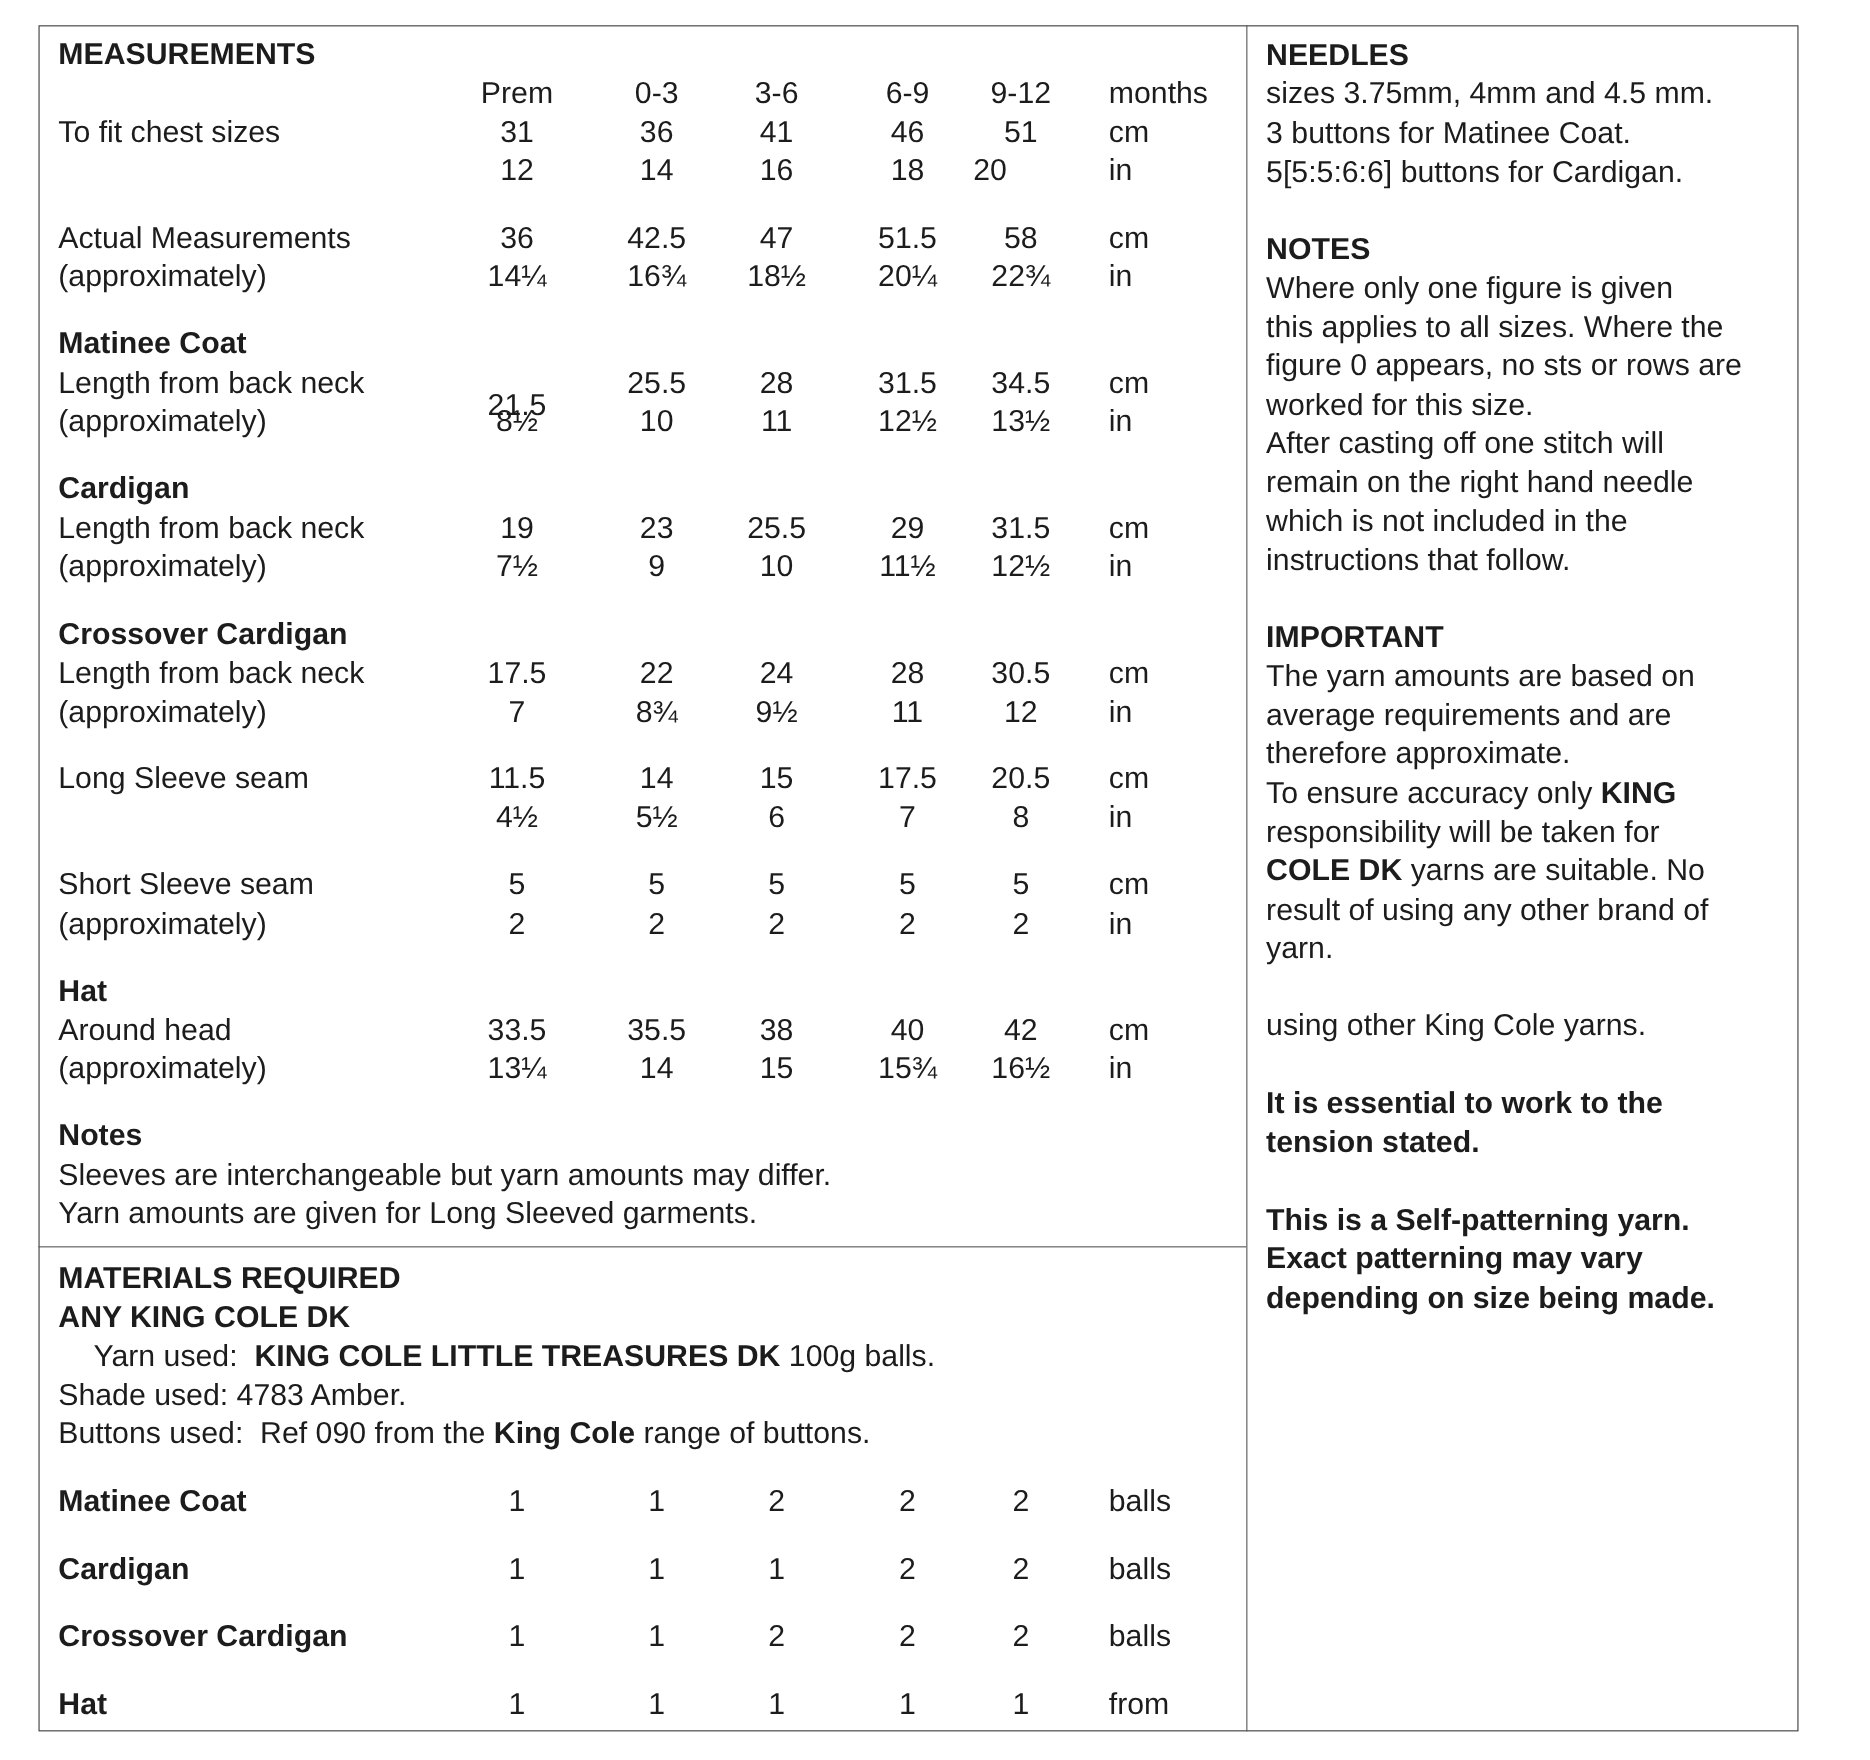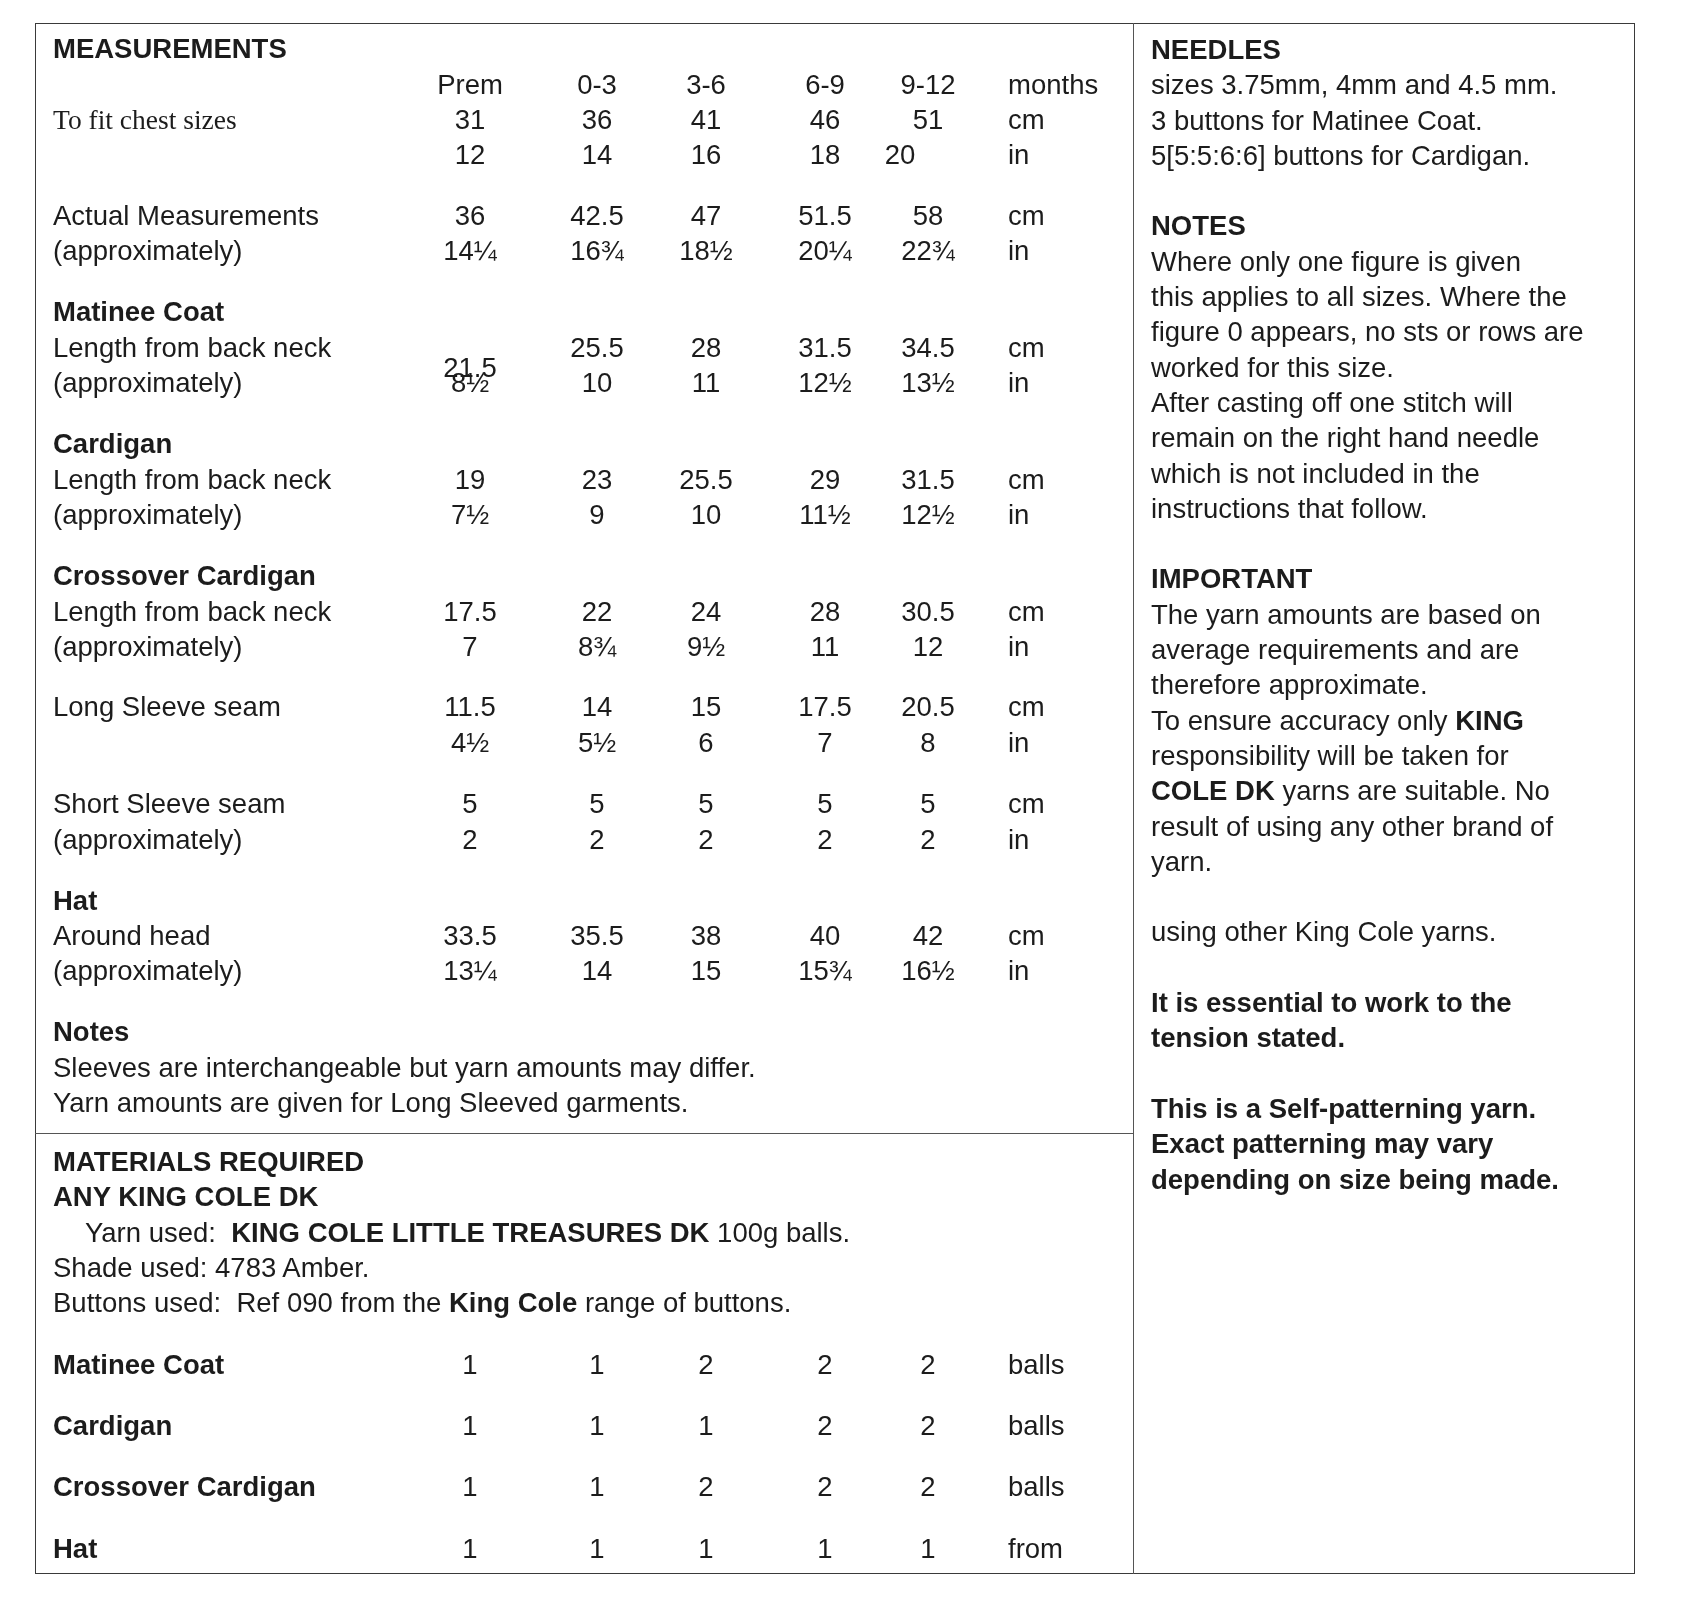--- a/index.html
+++ b/index.html
@@ -24,21 +24,21 @@
 <div class="hdiv"></div>
 
 <div id="left">
     <div class="t b" style="left: 53px; top: 49px;">MEASUREMENTS</div>
     <div class="t c" style="left: 470px; top: 85px;">Prem</div>
     <div class="t c" style="left: 597px; top: 85px;">0-3</div>
     <div class="t c" style="left: 706px; top: 85px;">3-6</div>
     <div class="t c" style="left: 825px; top: 85px;">6-9</div>
     <div class="t c" style="left: 928px; top: 85px;">9-12</div>
     <div class="t" style="left: 1008px; top: 85px;">months</div>
-    <div class="t" style="left: 53px; top: 120px; font-family: Liberation Serif, serif;">To fit chest sizes</div>
+    <div class="t" style="left: 53px; top: 120px;">To fit chest sizes</div>
     <div class="t c" style="left: 470px; top: 120px;">31</div>
     <div class="t c" style="left: 597px; top: 120px;">36</div>
     <div class="t c" style="left: 706px; top: 120px;">41</div>
     <div class="t c" style="left: 825px; top: 120px;">46</div>
     <div class="t c" style="left: 928px; top: 120px;">51</div>
     <div class="t" style="left: 1008px; top: 120px;">cm</div>
     <div class="t c" style="left: 470px; top: 155px;">12</div>
     <div class="t c" style="left: 597px; top: 155px;">14</div>
     <div class="t c" style="left: 706px; top: 155px;">16</div>
     <div class="t c" style="left: 825px; top: 155px;">18</div>

